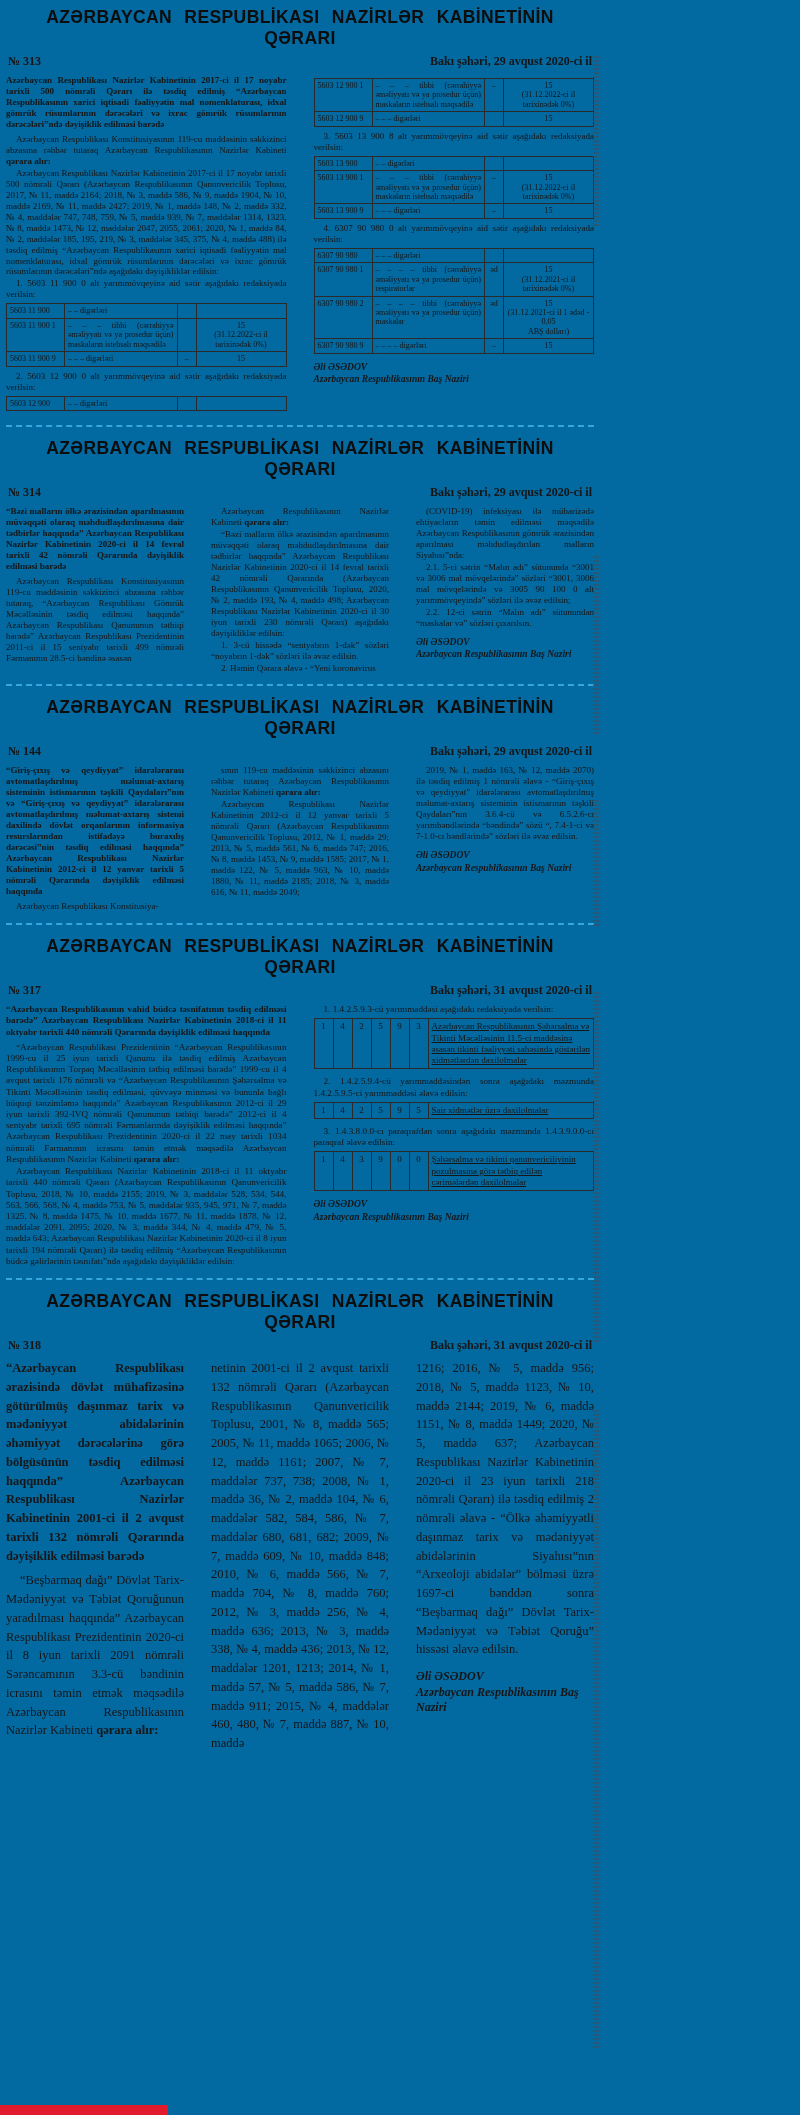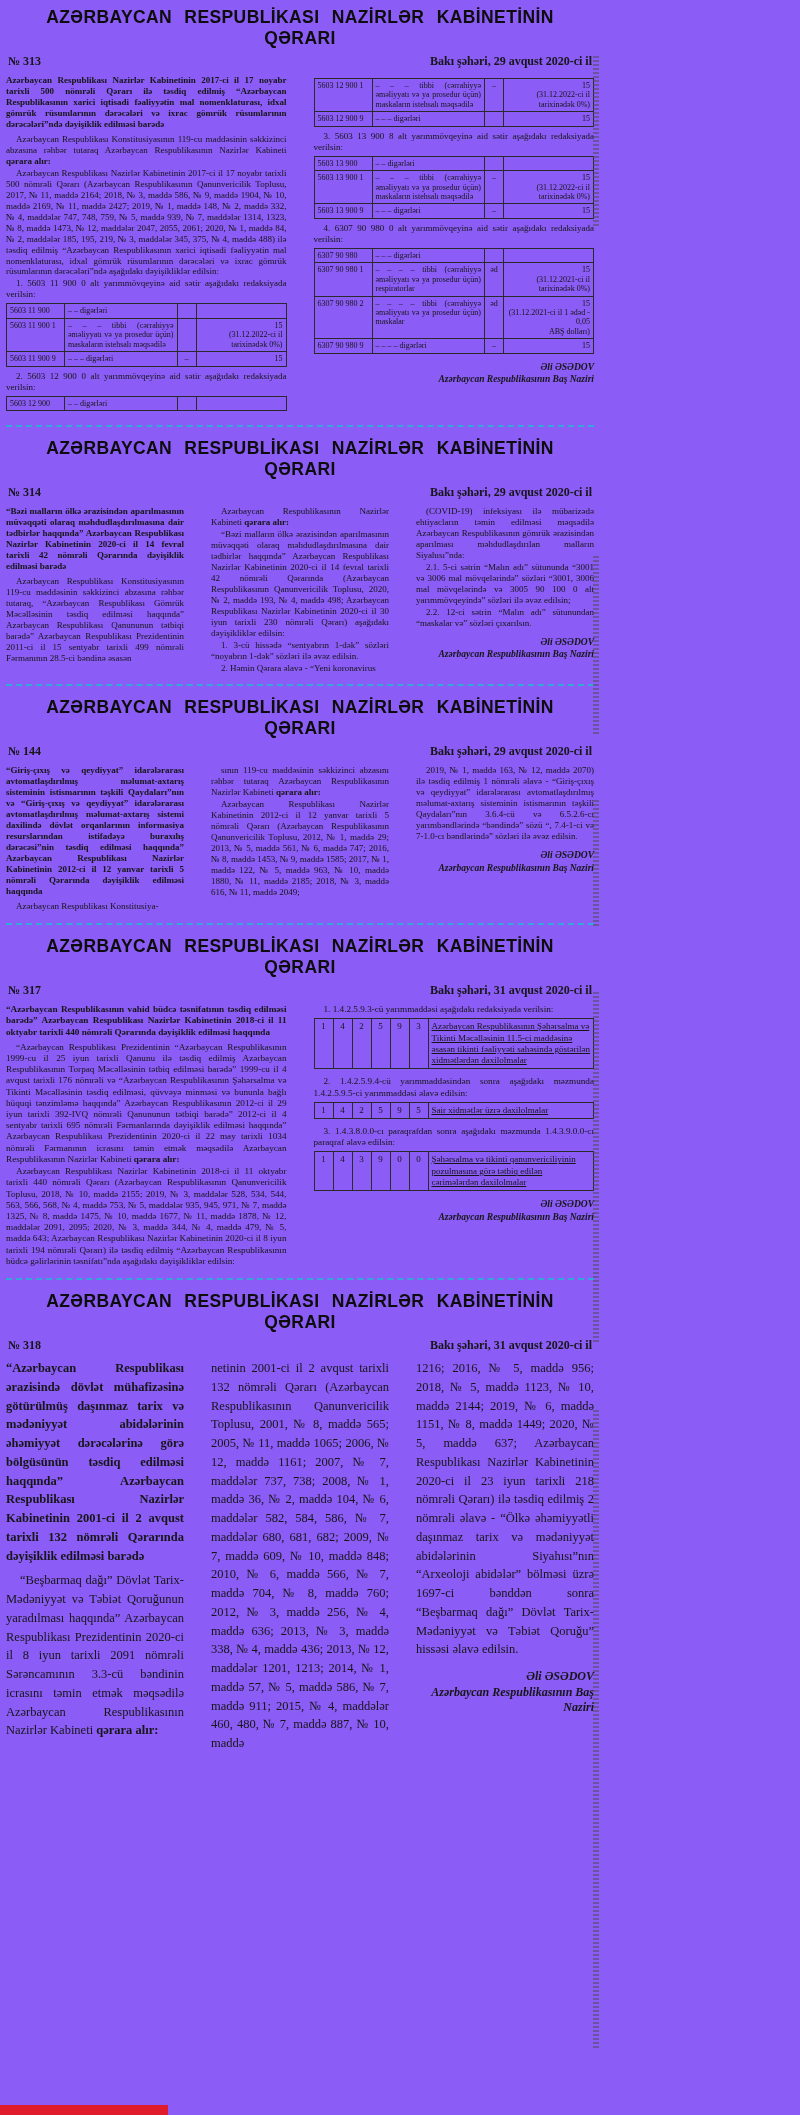--- a/index.html
+++ b/index.html
@@ -1,38 +1,38 @@
 <!DOCTYPE html>
 <html><head>
 <meta charset="utf-8">
 <style>
   * { margin:0; padding:0; box-sizing:border-box; }
   html,body { background:#ffffff; }
   body { width:800px; font-family:"Liberation Serif","DejaVu Serif",serif; color:#161616; }
-  .page { position:relative; width:800px; min-height:2115px; background:#8b5cf6; padding:4px 0 0 6px; }
+  .page { position:relative; width:800px; min-height:2115px; background:#0369a1; padding:4px 0 0 6px; }
   .content { width:588px; }
 
   .masthead { font-family:"Liberation Sans","DejaVu Sans",sans-serif; font-weight:bold;
               font-size:17.5px; letter-spacing:.4px; word-spacing:7px; text-align:center;
               padding:3px 0 4px; color:#0d0d0d; }
   .meta { display:flex; justify-content:space-between; font-weight:bold; font-size:12px;
           padding:1px 2px 6px 2px; }
   .cols { display:flex; gap:27px; align-items:flex-start; }
   .col { flex:1; text-align:justify; font-size:9px; line-height:1.22; }
   p.title { font-weight:bold; margin-bottom:4px; }
   p.body { text-indent:10px; margin-bottom:1px; }
-  .sig { text-align:right; font-weight:bold; font-style:italic; font-size:9.5px; margin-top:7px; line-height:1.3; }
+  .sig { text-align:left; font-weight:bold; font-style:italic; font-size:9.5px; margin-top:7px; line-height:1.3; }
   .s318 .sig { font-size:12px; margin-top:10px; }
 
   table.tariff { width:100%; border-collapse:collapse; margin:3px 0 4px; }
   .tariff td { border:1px solid #2a2a2a; font-size:8px; line-height:1.18; padding:2px 3px;
                vertical-align:top; white-space:pre-line; }
   .tariff td:nth-child(1){ width:58px; }
   .tariff td:nth-child(3){ width:19px; text-align:center; }
-  .tariff td:nth-child(4){ width:90px; text-align:right; }
+  .tariff td:nth-child(4){ width:90px; text-align:center; }
 
   table.budget { width:100%; border-collapse:collapse; margin:3px 0 7px; }
   .budget td { border:1px solid #2a2a2a; font-size:9px; line-height:1.25; padding:2px 3px;
                text-align:center; vertical-align:top; width:19px; }
   .budget td:last-child { width:auto; text-align:left;text-decoration:underline; }
 
   .sep { width:588px; border-top:2px dashed #35a7da; margin:10px 0 8px; }
 
   .s317 .col { font-size:9.2px; }
   .s318 .col { font-size:12.5px; line-height:1.5; }

